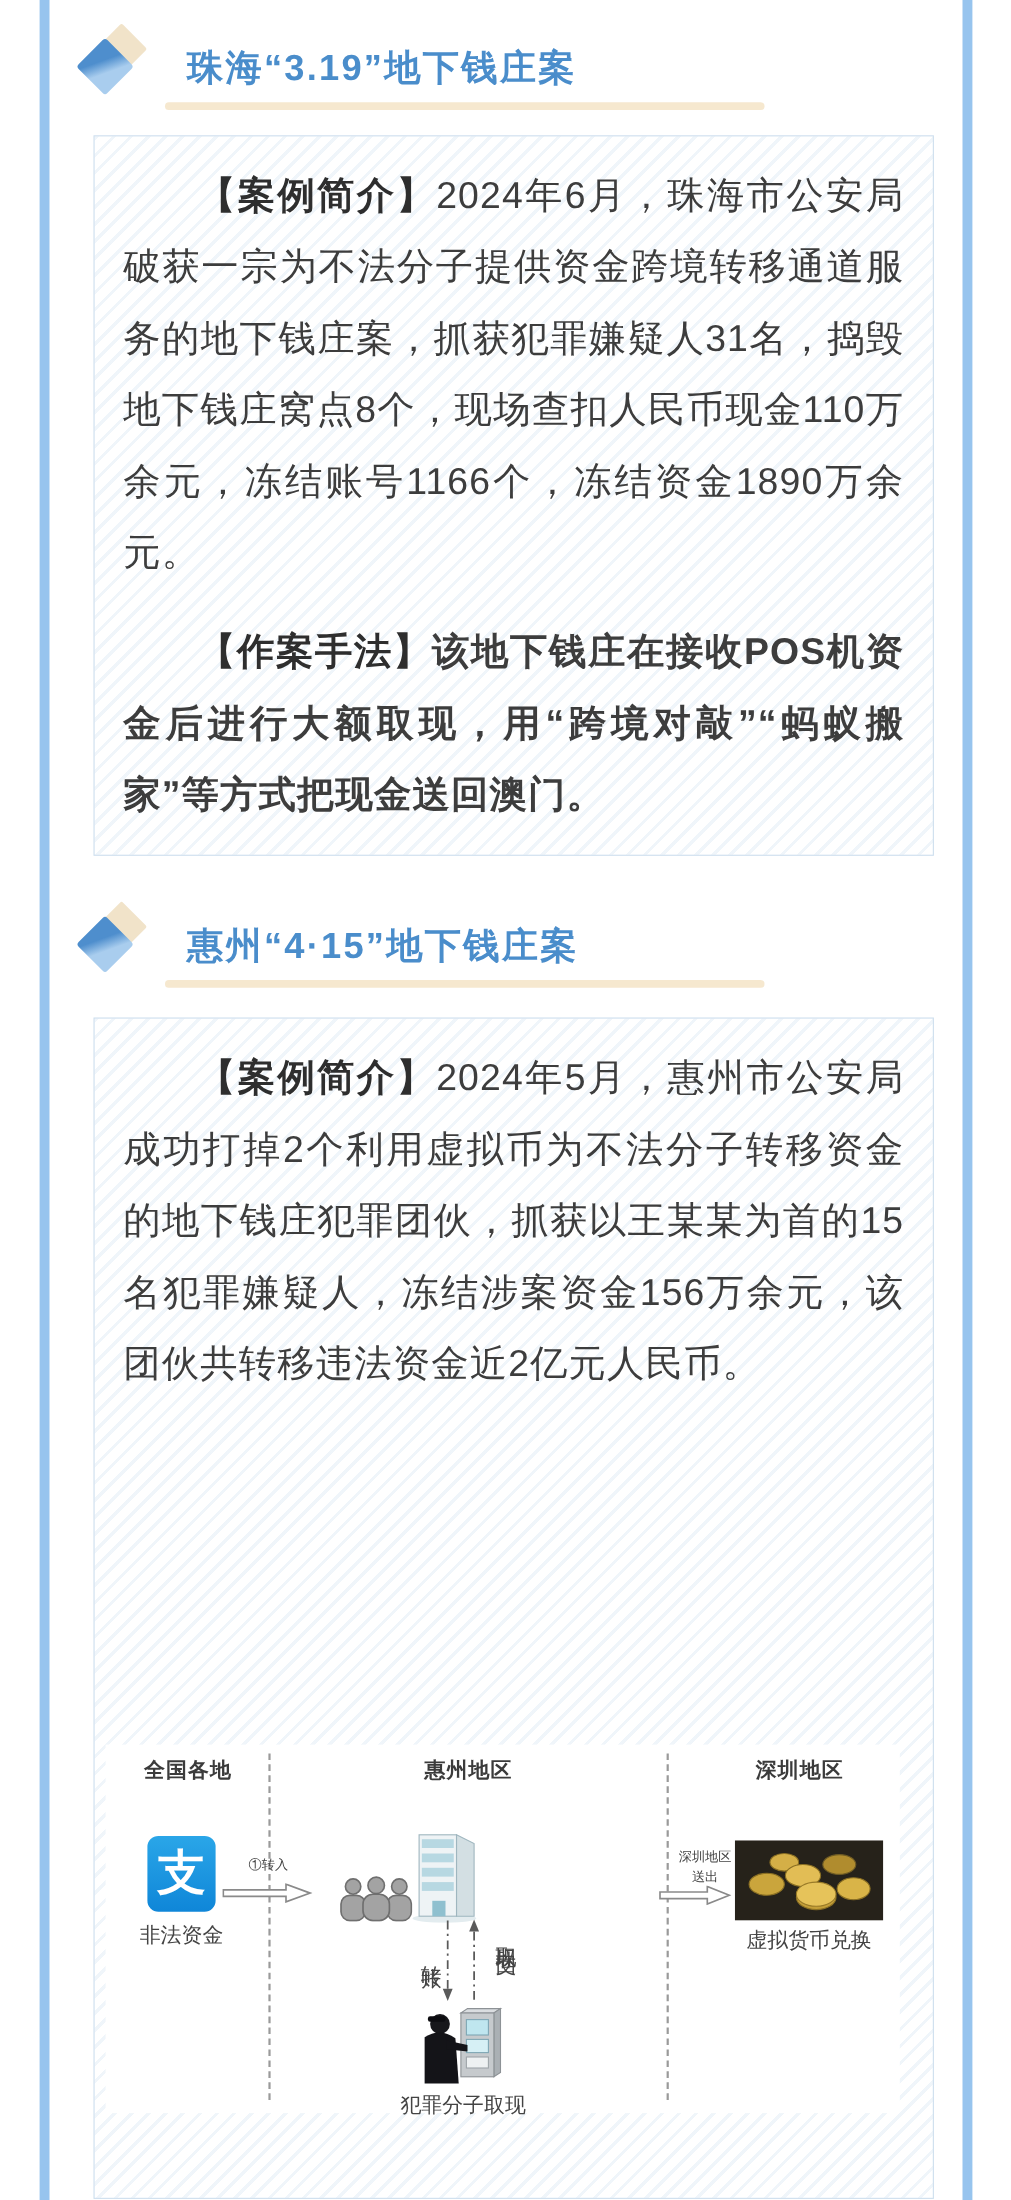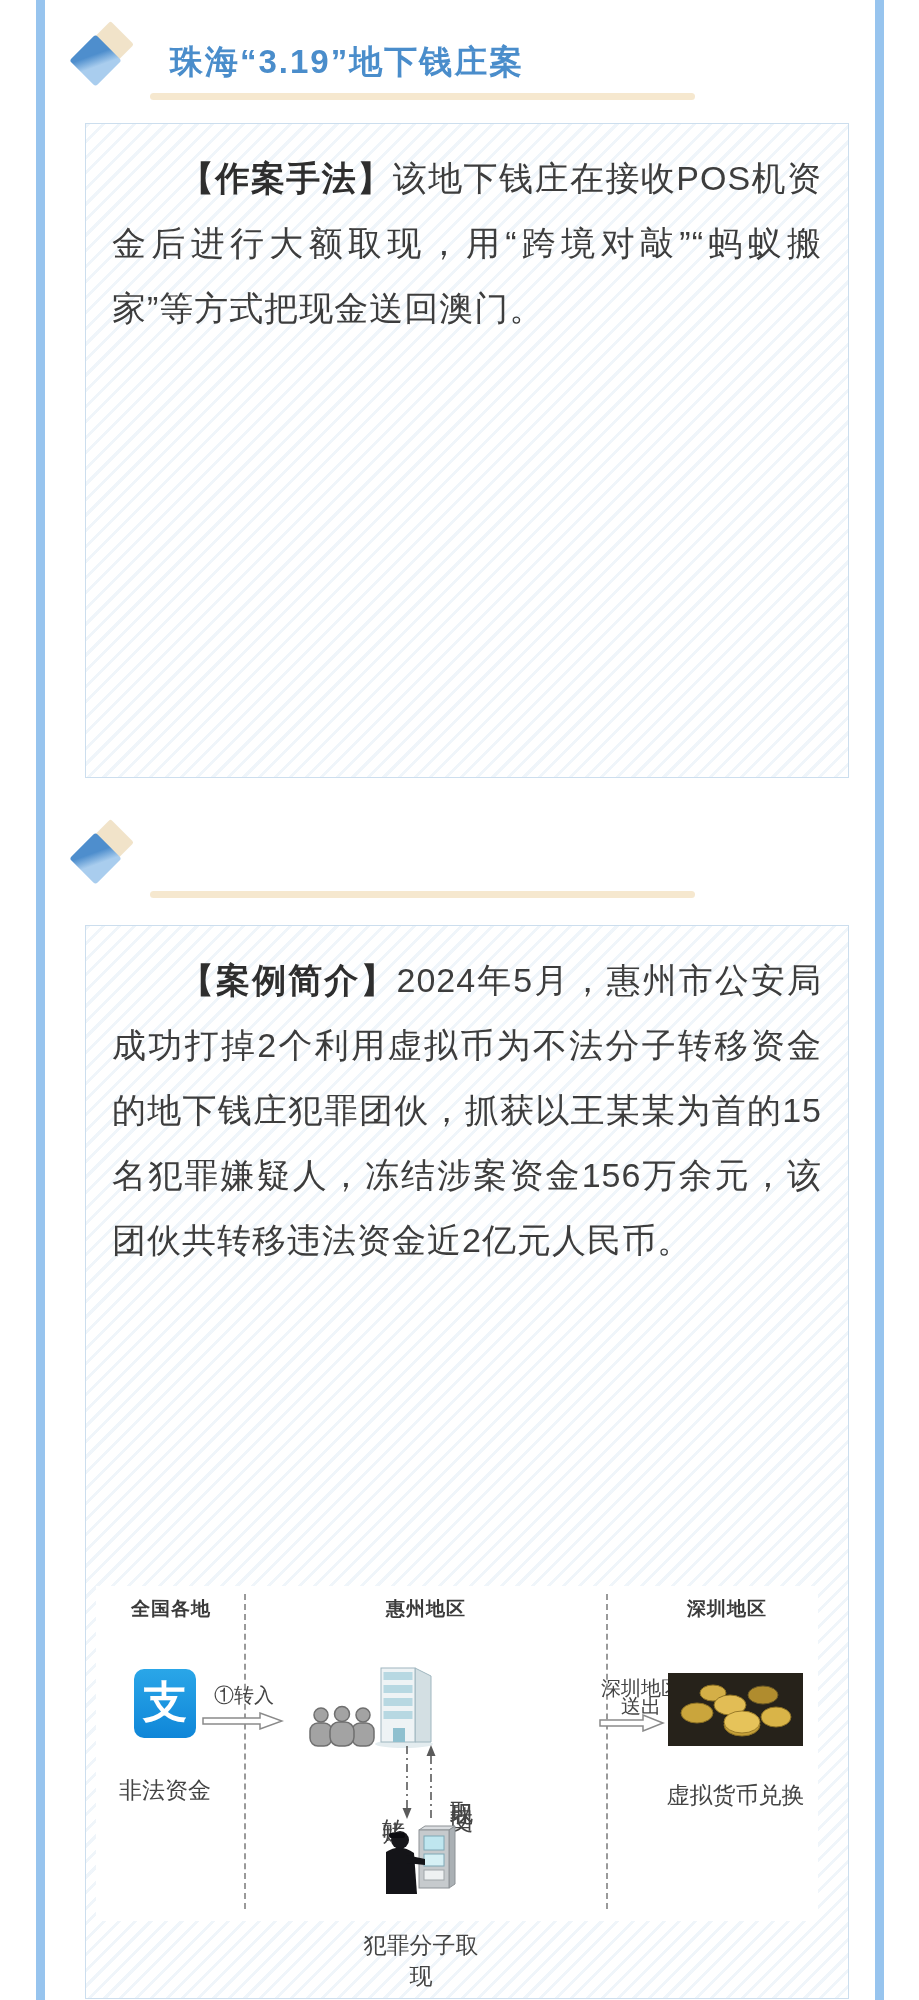--- a/index.html
+++ b/index.html
@@ -26,22 +26,22 @@
     background-image:repeating-linear-gradient(135deg,rgba(160,195,225,0.16) 0px,rgba(160,195,225,0.16) 3px,rgba(255,255,255,0) 3px,rgba(255,255,255,0) 11px);
     padding:22px 26px;}
   .case-card p{margin:0;font-size:34px;line-height:65px;letter-spacing:1px;color:#3d3d3d;text-indent:2em;text-align:justify;}
   .case-card p + p{margin-top:25px;font-weight:bold;}
   .case-card p b{color:#2e2e2e;}
 
   
   .diagram{position:absolute;left:10px;top:660px;width:722px;height:335px;background:#ffffff;}
   .dg-label{position:absolute;color:#3b3b3b;text-align:center;font-family:Liberation Mono, monospace;}
   .dg-region{font-size:19px;font-weight:600;letter-spacing:1px;}
-  .dg-cap{font-family:"Liberation Serif",serif;font-size:23px;color:#444;margin-top:29px;}
-  .dg-small{font-family:"Liberation Serif",serif;font-size:20px;color:#444;line-height:18px;}
+  .dg-cap{font-family:"Liberation Serif",serif;font-size:19px;color:#444;}
+  .dg-small{font-family:"Liberation Serif",serif;font-size:12px;color:#444;line-height:18px;}
   .dg-sep{position:absolute;top:8px;height:315px;width:0;border-left:2px dashed #9a9a9a;}
   .alipay{position:absolute;left:38px;top:83px;width:62px;height:69px;border-radius:10px;
     background:linear-gradient(180deg,#2aa6e8,#0f86d8);display:flex;align-items:center;justify-content:center;}
   .alipay span{color:#fff;font-size:44px;font-weight:bold;font-family:"Liberation Serif",serif;transform:translateY(-1px);}
   .vtext{writing-mode:vertical-rl;letter-spacing:3px;}
   svg{display:block;}
 </style>
 </head>
 <body>
 
@@ -53,29 +53,31 @@
   <div class="section-heading" style="top:26px;">
     <div class="heading-underline" style="top:67px;"></div>
     <div class="diamond-wrap">
       <div class="diamond-back"></div>
       <div class="diamond-front"></div>
     </div>
     <div class="heading-title" style="top:14px;">珠海“3.19”地下钱庄案</div>
   </div>
 
   <div class="case-card" style="top:123px;height:655px;">
+    <p><b>【案例简介】</b><span>2024年6月，珠海市公安局破获一宗为不法分子提供资金跨境转移通道服务的地下钱庄案，抓获犯罪嫌疑人31名，捣毁地下钱庄窝点8个，现场查扣人民币现金110万余元，冻结账号1166个，冻结资金1890万余元。</span></p>
     <p><b>【作案手法】</b><span>该地下钱庄在接收POS机资金后进行大额取现，用“跨境对敲”“蚂蚁搬家”等方式把现金送回澳门。</span></p>
   </div>
 
   <div class="section-heading" style="top:824px;">
     <div class="heading-underline" style="top:67px;"></div>
     <div class="diamond-wrap">
       <div class="diamond-back"></div>
       <div class="diamond-front"></div>
     </div>
+    <div class="heading-title" style="top:14px;">惠州“4·15”地下钱庄案</div>
   </div>
 
   <div class="case-card" style="top:925px;height:1074px;">
     <p><b>【案例简介】</b><span>2024年5月，惠州市公安局成功打掉2个利用虚拟币为不法分子转移资金的地下钱庄犯罪团伙，抓获以王某某为首的15名犯罪嫌疑人，冻结涉案资金156万余元，该团伙共转移违法资金近2亿元人民币。</span></p>
 
     <div class="diagram">
 
       <div class="dg-label dg-region" style="left:20px;top:10px;width:110px;">全国各地</div>
       <div class="dg-label dg-region" style="left:270px;top:10px;width:120px;">惠州地区</div>
       <div class="dg-label dg-region" style="left:571px;top:10px;width:120px;">深圳地区</div>

